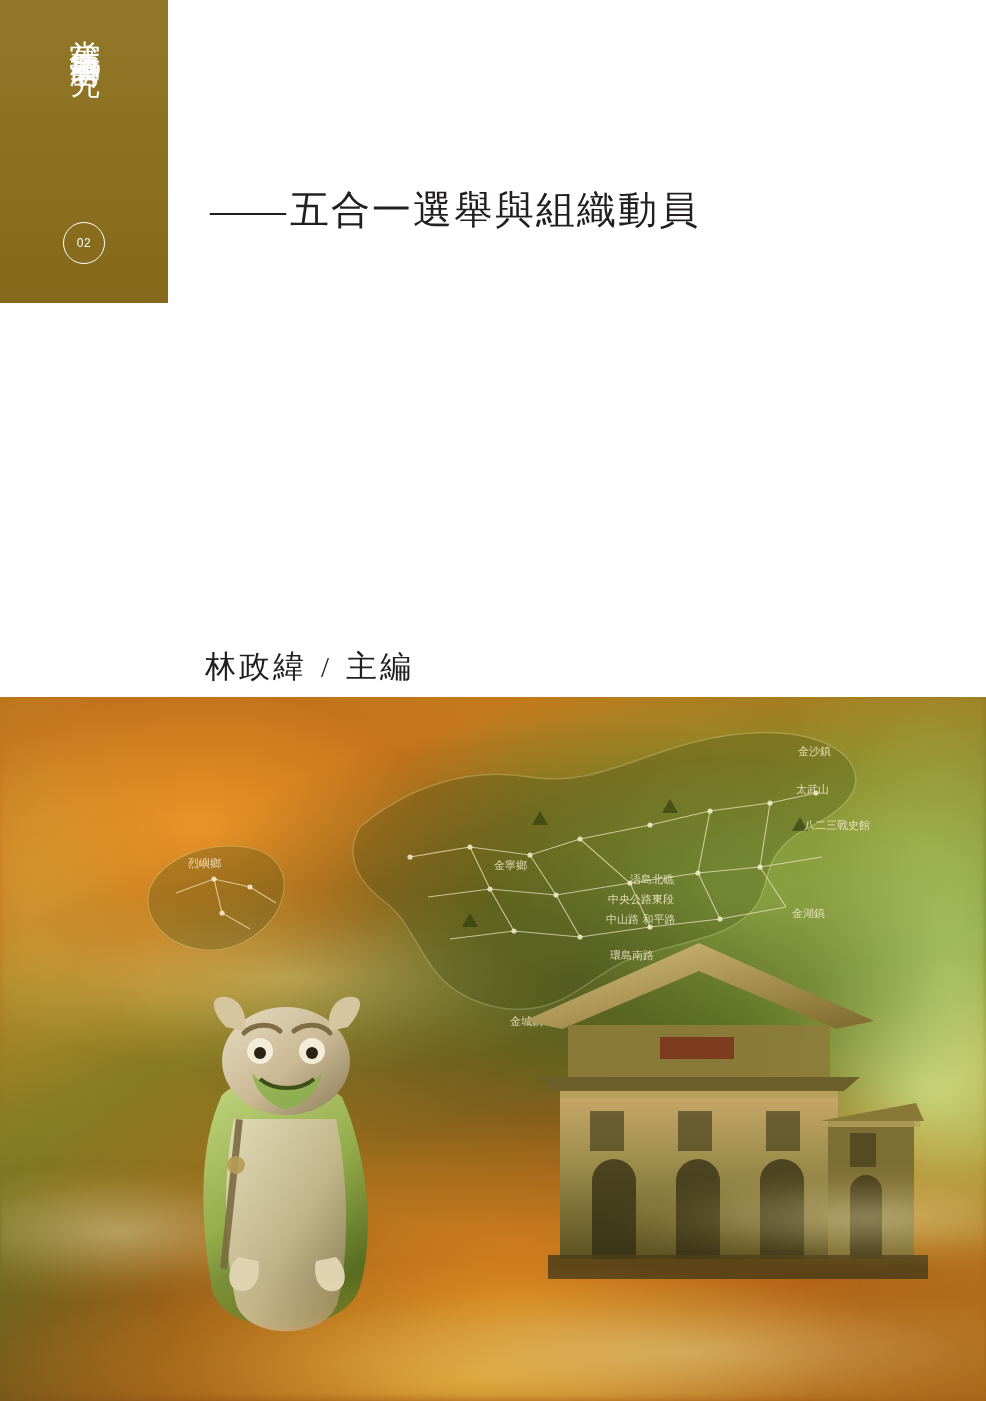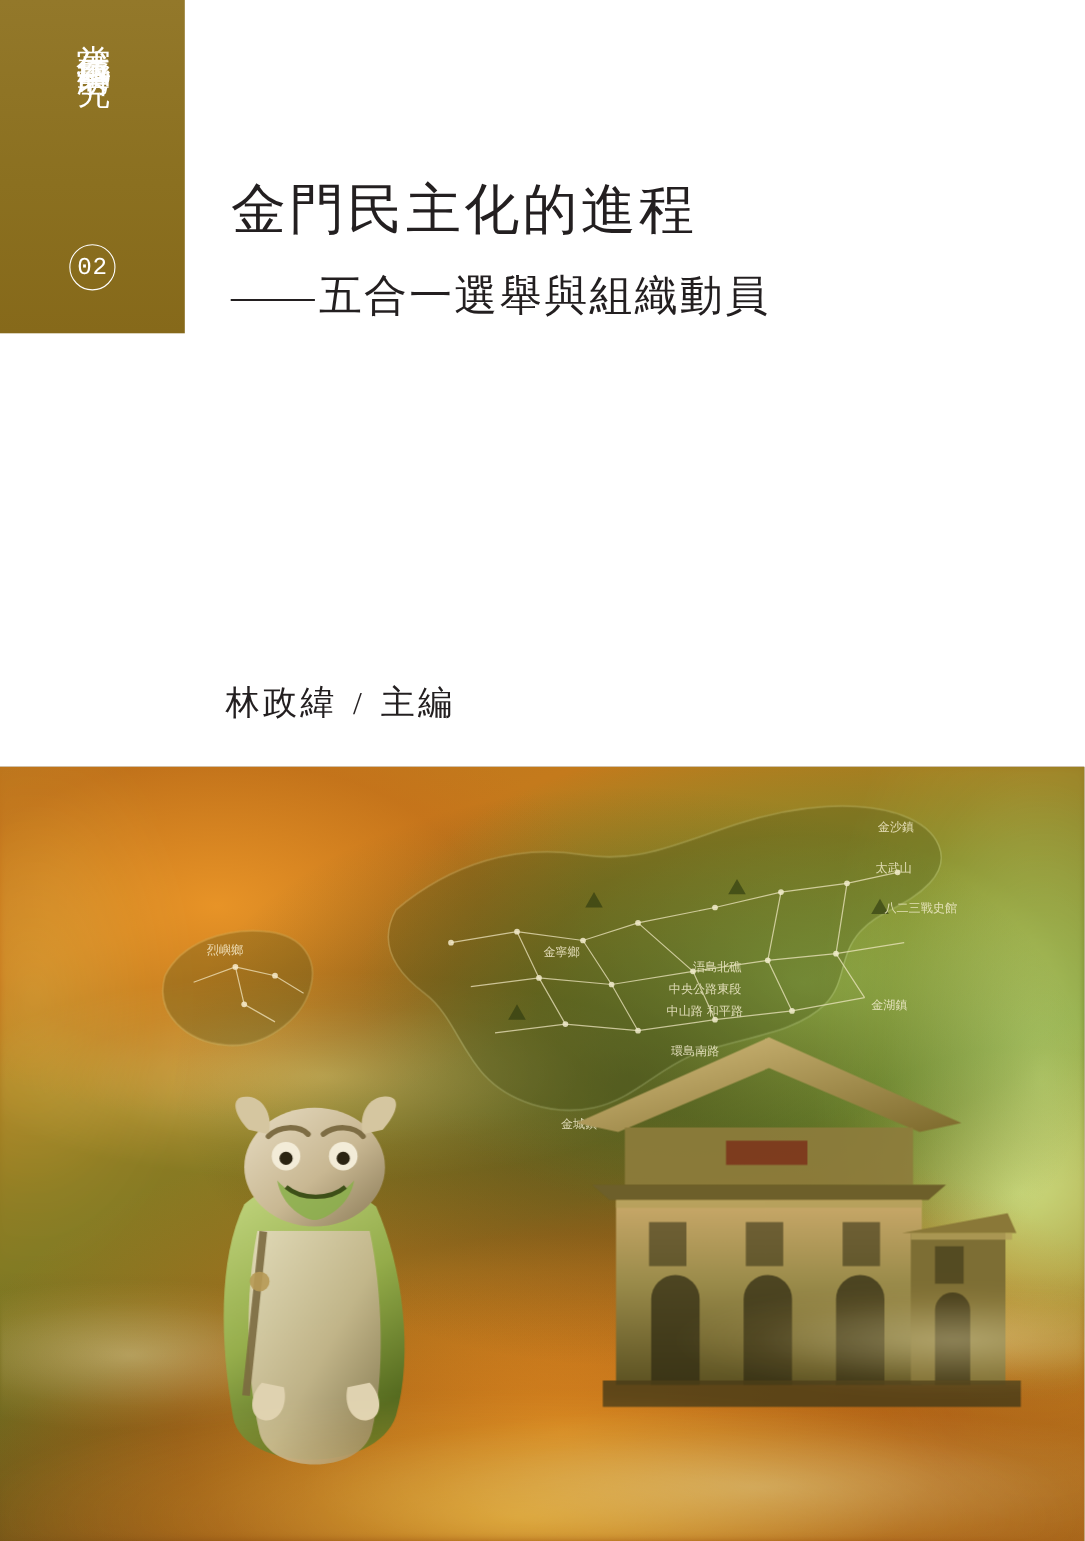--- a/index.html
+++ b/index.html
@@ -51,22 +51,22 @@
   }
   .series-number {
     margin-top: 10px;
     width: 40px;
     height: 40px;
     border: 1.6px solid #ffffff;
     border-radius: 50%;
     display: flex;
     align-items: center;
     justify-content: center;
-    font-size: 22px;
-    font-family: Liberation Mono, monospace;
+    font-size: 12px;
+    font-family: Liberation Sans, sans-serif;
     letter-spacing: 0.5px;
   }
 
   
   .title-block {
     position: absolute;
     left: 210px;
     top: 160px;
     width: 720px;
   }
@@ -91,21 +91,21 @@
   .sub-title .dash {
     letter-spacing: -2px;
     display: inline-block;
     margin-right: 6px;
   }
 
   
   .editor-line {
     position: absolute;
     left: 205px;
-    top: 618px;
+    top: 646px;
     font-size: 31px;
     letter-spacing: 3px;
     color: #231f20;
     display: flex;
     align-items: baseline;
     gap: 14px;
     white-space: nowrap;
   }
   .editor-name { font-weight: 500; }
   .editor-sep { font-size: 29px; color: #231f20; }
@@ -195,21 +195,20 @@
 <body>
 
 <div id="book-cover">
 
   <div class="series-band">
     <div class="series-title">當代臺灣研究</div>
     <div class="series-number">02</div>
   </div>
 
   <div class="title-block">
-    <h1 class="main-title">金門民主化的進程</h1>
     <h2 class="sub-title">
       <span class="dash">——</span><span>五合一選舉與組織動員</span>
     </h2>
   </div>
 
   <div class="editor-line">
     <span class="editor-name">林政緯</span>
     <span class="editor-sep">/</span>
     <span class="editor-role">主編</span>
   </div>

